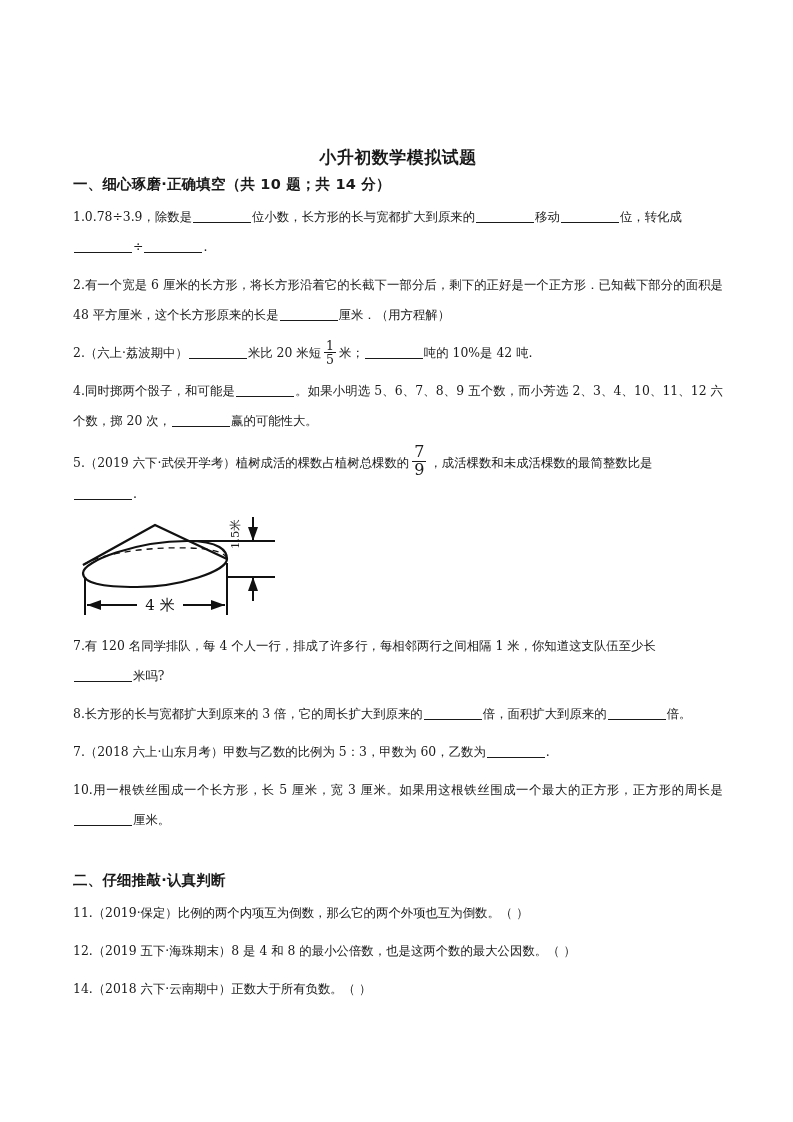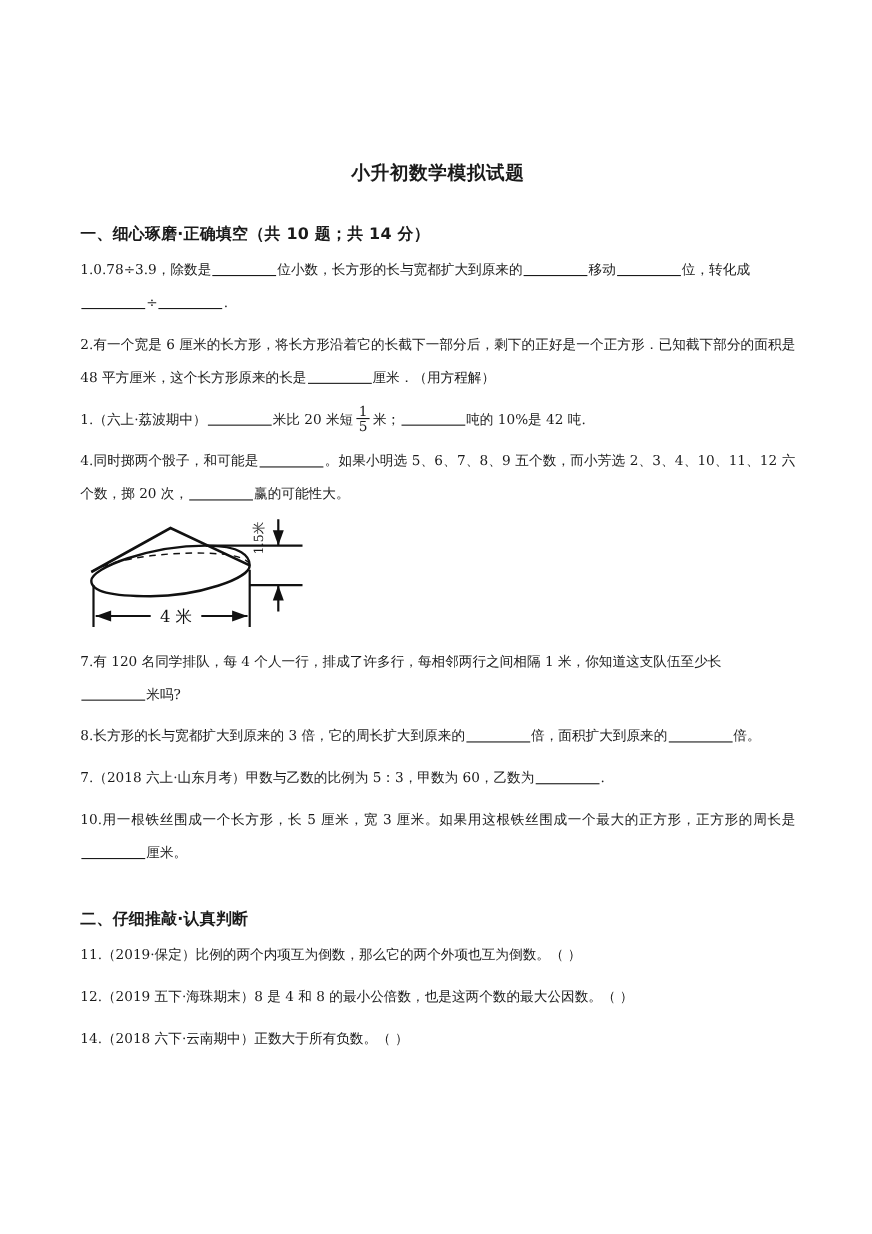--- a/index.html
+++ b/index.html
@@ -26,21 +26,21 @@
     text-align: center;
     font-size: 17px;
     font-weight: bold;
     margin-top: 130px;
     letter-spacing: 0.5px;
     font-family: "DejaVu Sans", "Liberation Sans", sans-serif;
   }
   .section-head {
     font-size: 14.5px;
     font-weight: bold;
-    margin-top: 34px;
+    margin-top: 6px;
     margin-bottom: 4px;
     font-family: "DejaVu Sans", "Liberation Sans", sans-serif;
     letter-spacing: 0.2px;
   }
   .section-head-2 {
     margin-top: 36px;
   }
   .q {
     font-size: 12.4px;
     line-height: 30px;
@@ -97,27 +97,30 @@
 
   <div class="q">
     <span>1.0.78÷3.9，除数是</span><span class="blank"></span><span>位小数，长方形的长与宽都扩大到原来的</span><span class="blank"></span><span>移动</span><span class="blank"></span><span>位，转化成</span><br><span class="blank"></span><span>÷</span><span class="blank"></span><span>.</span>
   </div>
 
   <div class="q">
     <span>2.有一个宽是 6 厘米的长方形，将长方形沿着它的长截下一部分后，剩下的正好是一个正方形．已知截下部分的面积是 48 平方厘米，这个长方形原来的长是</span><span class="blank"></span><span>厘米．（用方程解）</span>
   </div>
 
   <div class="q">
-    <span>1.（六上·荔波期中）</span><span class="blank"></span><span>米比 20 米短</span><span class="frac"><span class="num">1</span><span class="den">5</span></span><span>米；</span><span class="blank"></span><span>吨的 10%是 42 吨.</span>
+    <span>2.（六上·荔波期中）</span><span class="blank"></span><span>米比 20 米短</span><span class="frac"><span class="num">1</span><span class="den">5</span></span><span>米；</span><span class="blank"></span><span>吨的 10%是 42 吨.</span>
   </div>
 
   <div class="q">
     <span>4.同时掷两个骰子，和可能是</span><span class="blank"></span><span>。如果小明选 5、6、7、8、9 五个数，而小芳选 2、3、4、10、11、12 六个数，掷 20 次，</span><span class="blank"></span><span>赢的可能性大。</span>
   </div>
 
+  <div class="q">
+    <span>5.（2019 六下·武侯开学考）植树成活的棵数占植树总棵数的</span><span class="frac big"><span class="num">7</span><span class="den">9</span></span><span>，成活棵数和未成活棵数的最简整数比是</span><br><span class="blank"></span><span>.</span>
+  </div>
 
 
   <div class="figure-wrap">
     <svg class="figure-svg" width="210" height="108" viewBox="0 0 210 108">
 
       <path d="M8 58 C 8 46, 62 26, 112 26 C 145 26, 152 36, 152 44 C 152 56, 105 72, 62 72 C 26 72, 8 68, 8 58 Z" fill="none" stroke="#111" stroke-width="2.2"></path>
 
       <path d="M8 50 L 80 10 L 152 44" fill="none" stroke="#111" stroke-width="2.4"></path>
 
       <path d="M8 50 C 30 36, 90 30, 130 34 C 145 36, 152 40, 152 44" fill="none" stroke="#111" stroke-width="1.3" stroke-dasharray="6,5"></path>

